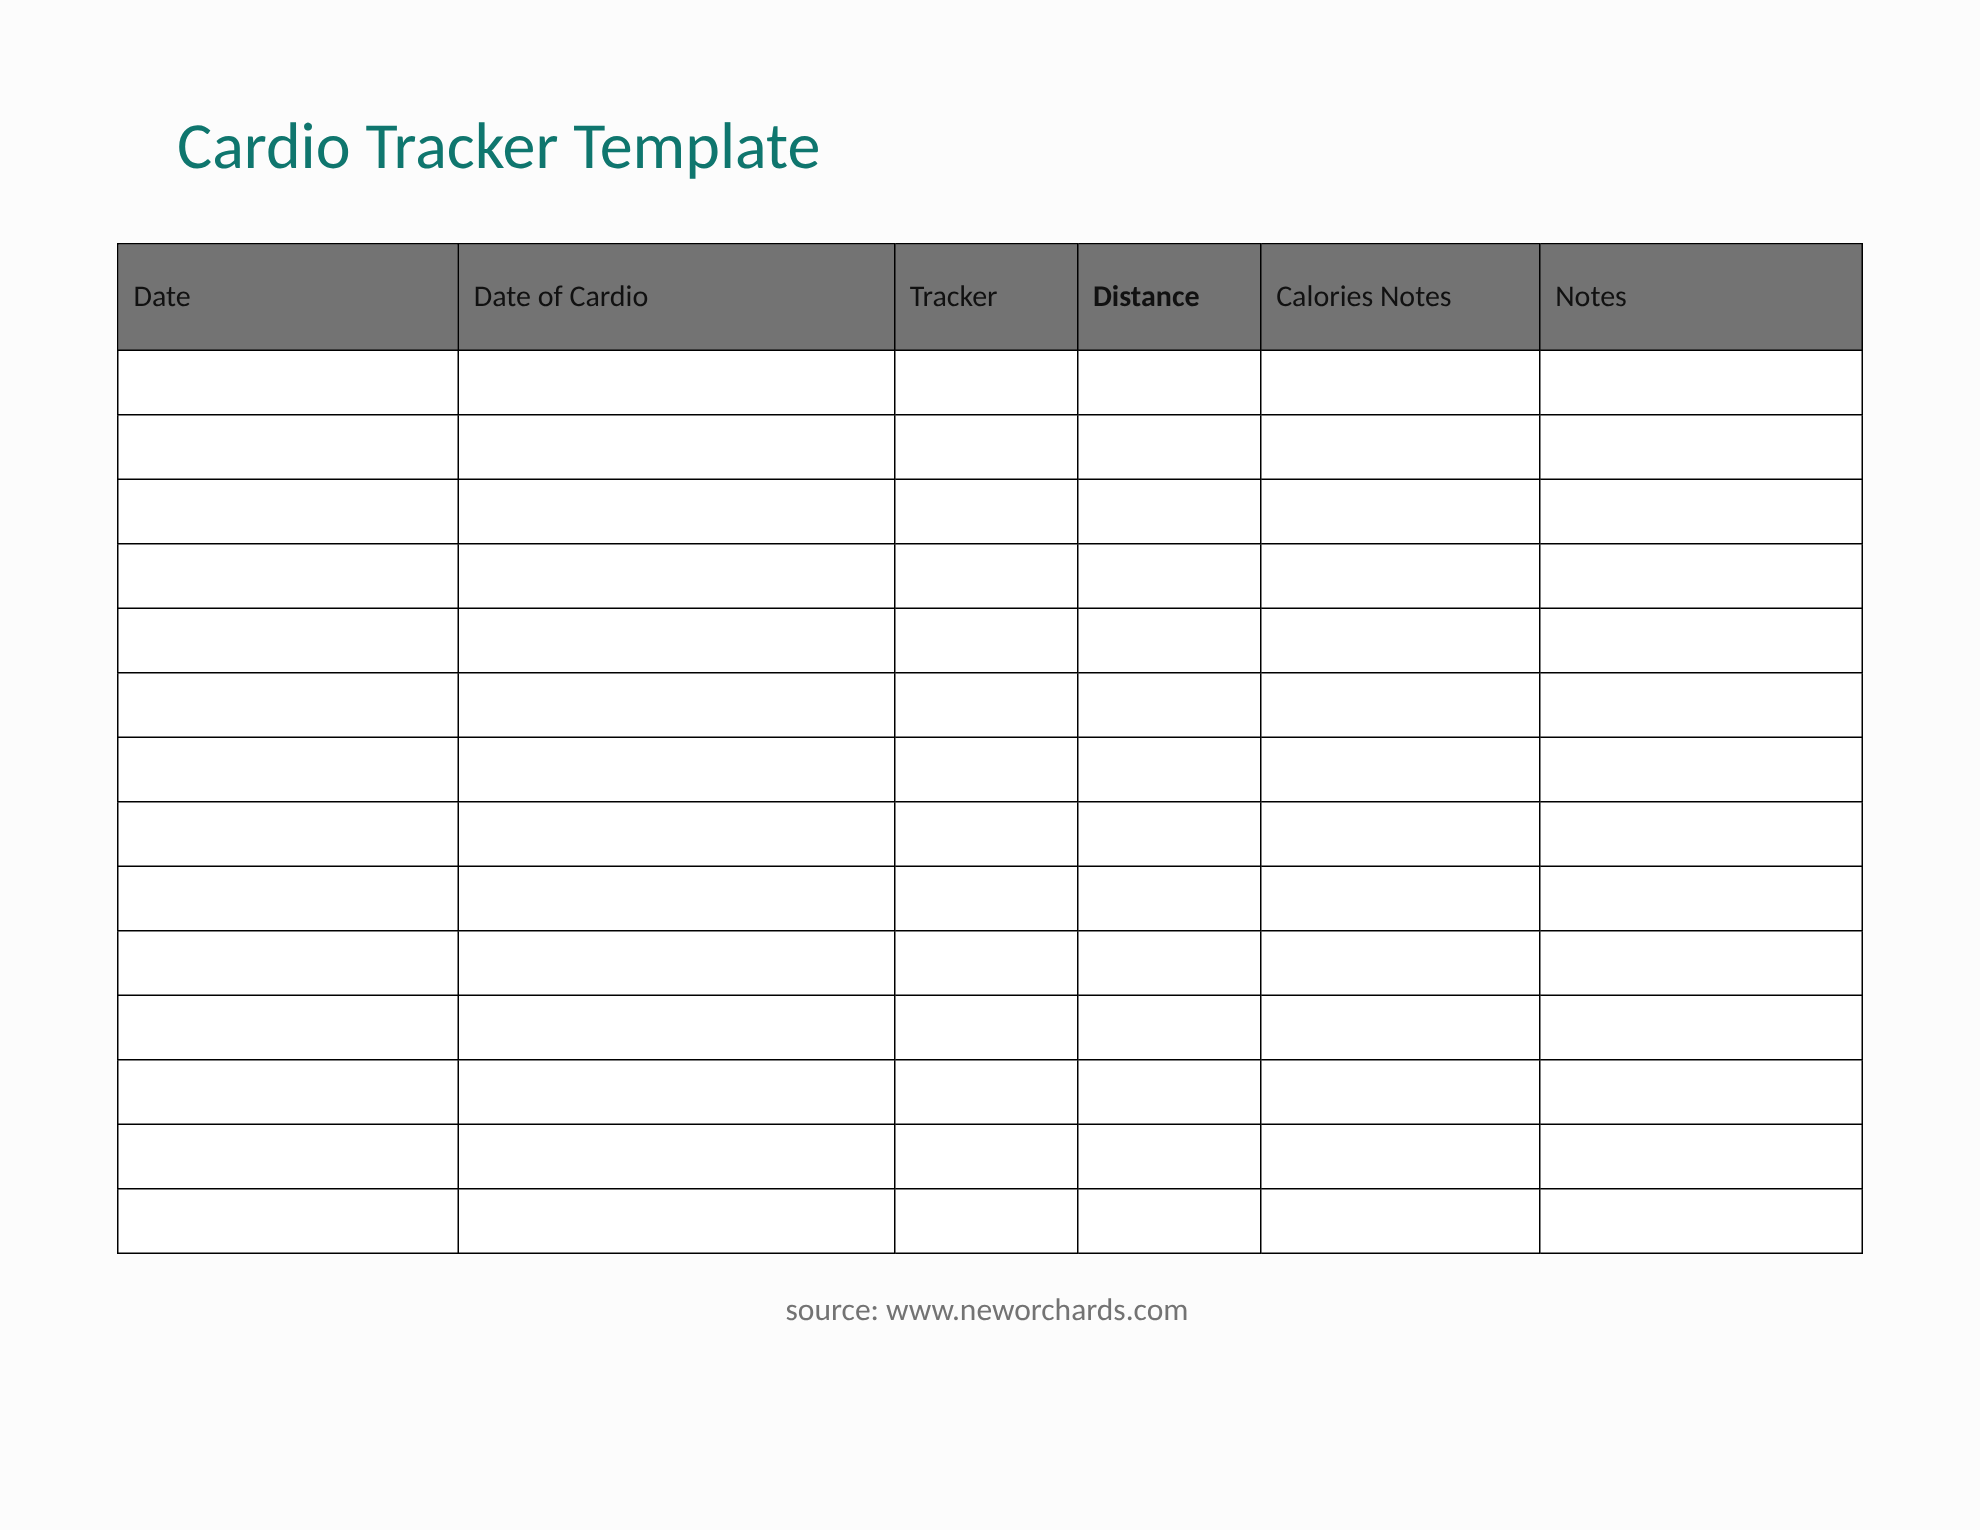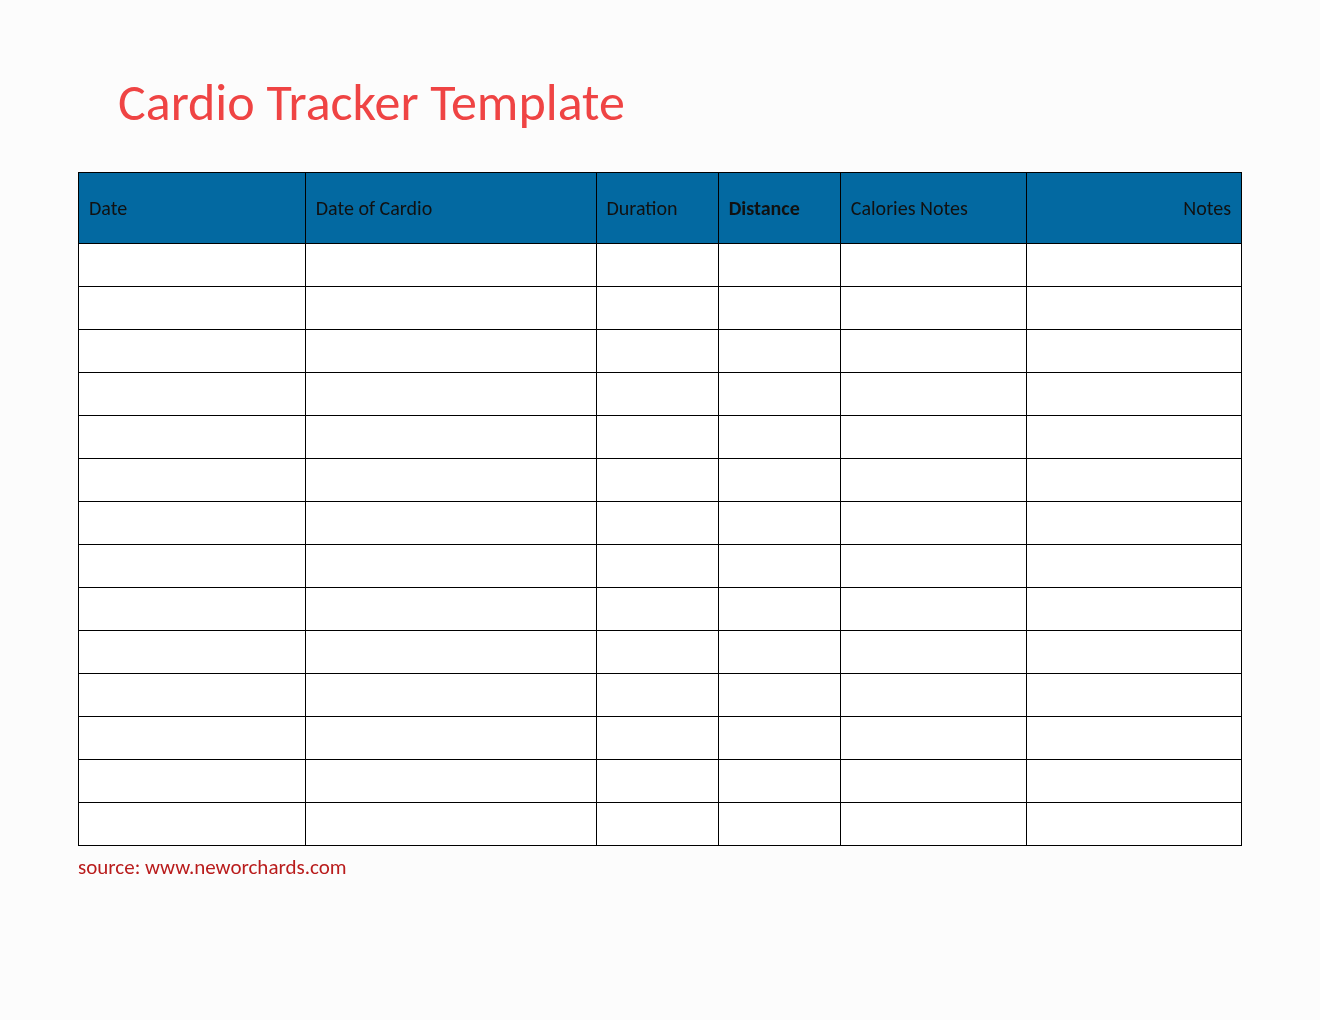--- a/index.html
+++ b/index.html
@@ -8,77 +8,77 @@
       box-sizing: border-box;
     }
     body {
       font-family: Calibri, 'Segoe UI', Arial, sans-serif;
       background: #fcfcfc;
       width: 1320px;
       height: 1020px;
       padding: 70px 78px 0 78px;
     }
     .title {
-      font-size: 52px;
+      font-size: 44px;
       font-weight: 400;
-      color: #ef4444;
+      color: #0f766e;
       margin-bottom: 38px;
       margin-left: 40px;
     }
     .table-wrapper {
       width: 100%;
     }
     table {
       width: 100%;
       border-collapse: collapse;
     }
     th, td {
       border: 1px solid #000;
       text-align: left;
       vertical-align: middle;
     }
     th {
-      background: #0369a1;
+      background: #737373;
       font-weight: 400;
       font-size: 20px;
       color: #111;
       padding: 23px 10px;
       height: 48px;
     }
     td {
       height: 43px;
       background: #fff;
       padding: 0 10px;
     }
     .col-date { width: 19.5%; }
     .col-type { width: 25%; }
     .col-duration { width: 10.5%; }
     .col-distance { width: 10.5%; font-weight: bold; }
     .col-calories { width: 16%; }
-    .col-notes { width: 18.5%; text-align: right; }
+    .col-notes { width: 18.5%; }
     .source {
-      text-align: left;
+      text-align: center;
       font-size: 21px;
-      color: #b91c1c;
-      margin-top: 8px;
+      color: #737373;
+      margin-top: 24px;
       padding-right: 4px;
     }
   </style>
 </head>
 <body>
 
 <h1 class="title">Cardio Tracker Template</h1>
 
 <div class="table-wrapper">
   <table>
     <thead>
       <tr>
         <th class="col-date">Date</th>
         <th class="col-type">Date of Cardio</th>
-        <th class="col-duration">Duration</th>
+        <th class="col-duration">Tracker</th>
         <th class="col-distance">Distance</th>
         <th class="col-calories">Calories Notes</th>
         <th class="col-notes">Notes</th>
       </tr>
     </thead>
     <tbody id="table-body">
     <tr>
           <td></td>
           <td></td>
           <td></td>

